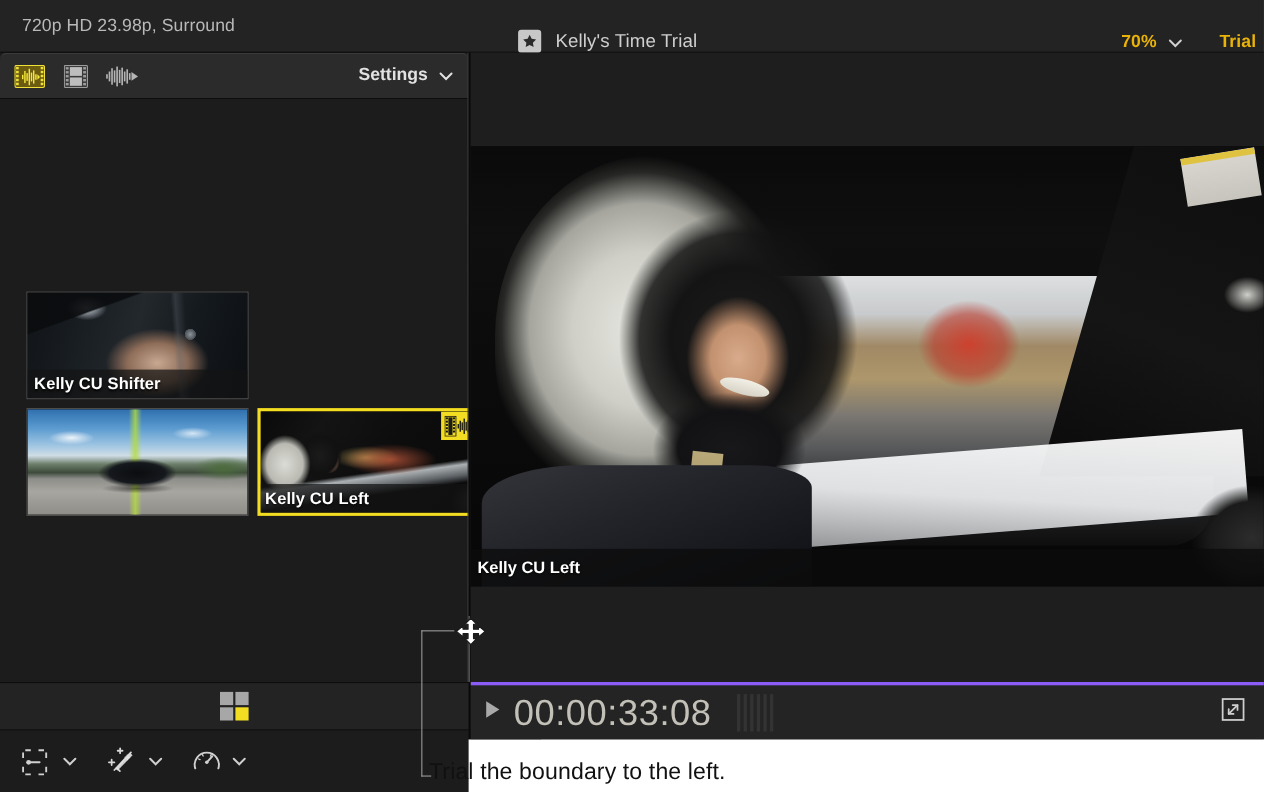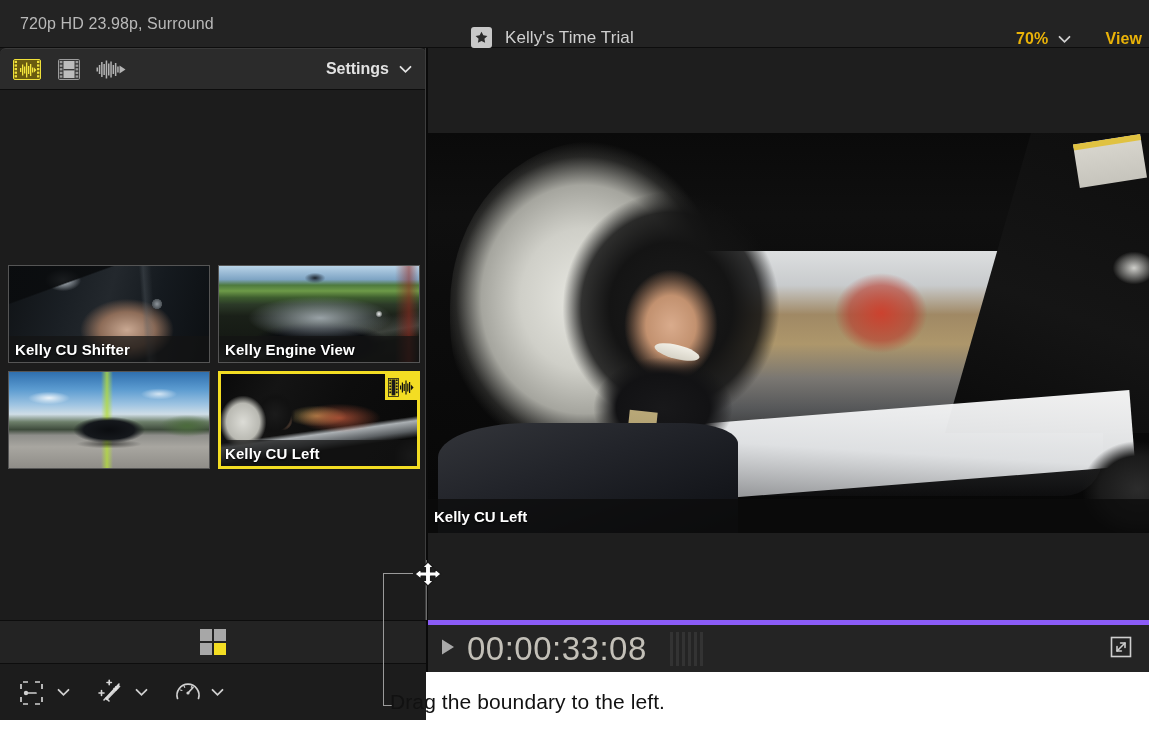--- a/index.html
+++ b/index.html
@@ -73,21 +73,21 @@
     margin-left:auto; display:flex; align-items:center;
     color:#e2e2e2; font-size:16px; font-weight:bold;
   }
 
   
   .browser-body {
     position:absolute; left:0; top:43px; width:426px; height:529px;
     background:#1c1c1c; overflow:hidden;
   }
   .thumb-grid {
-    position:absolute; left:8px; top:174px; width:412px;
+    position:absolute; left:24px; top:174px; width:412px;
   }
   .thumb-row { display:flex; gap:8px; margin-bottom:8px; }
   .thumb {
     position:relative; width:202px; height:98px;
     border:1px solid #555; background:#000; overflow:hidden;
   }
   .thumb.selected {
     border:3px solid #f3dd23; width:202px; height:98px;
   }
   .thumb-img { position:absolute; inset:0; }
@@ -298,21 +298,21 @@
     background:rgba(12,12,12,0.78);
     display:flex; align-items:center; padding-left:6px;
     color:#ffffff; font-size:15px; font-weight:bold;
     text-shadow:0 1px 2px rgba(0,0,0,0.95);
   }
 
   
   .timecode-bar {
     position:absolute; left:0; top:572px; width:721px; height:52px;
     background:#242424;
-    border-top:5px solid #8b5cf6;
+    border-top:3px solid #8b5cf6;
     display:flex; align-items:center;
   }
   .play-tri { margin-left:12px; margin-right:11px; display:block; }
   .timecode {
     color:#c3c0b8; font-size:33px; letter-spacing:0.5px;
     font-family:"Liberation Sans", sans-serif; font-weight:300;
   }
   .audio-meters {
     margin-left:23px; display:flex; gap:3px; align-items:flex-end; height:34px;
   }
@@ -372,21 +372,21 @@
         <span class="zoom-ctl">
           <span>70%</span>
           <span class="chev">
             <svg width="13" height="9" viewBox="0 0 13 9">
               <path d="M1.5 1.8L6.5 6.8L11.5 1.8" stroke="#cfcfcf" stroke-width="1.8" fill="none" stroke-linecap="round"></path>
             </svg>
           </span>
         </span>
 
         <span class="view-ctl">
-          <span>View</span>
+          <span>Trial</span>
           <span class="chev">
             <svg width="13" height="9" viewBox="0 0 13 9">
               <path d="M1.5 1.8L6.5 6.8L11.5 1.8" stroke="#cfcfcf" stroke-width="1.8" fill="none" stroke-linecap="round"></path>
             </svg>
           </span>
         </span>
       </div>
     </div>
 
     <div class="left-panel">
@@ -475,24 +475,20 @@
       <div class="browser-body">
         <div class="thumb-grid">
 
           <div class="thumb-row">
 
             <div class="thumb">
               <div class="thumb-img art-shifter"></div>
               <div class="thumb-label">Kelly CU Shifter</div>
             </div>
 
-            <div class="thumb">
-              <div class="thumb-img art-engine"></div>
-              <div class="thumb-label">Kelly Engine View</div>
-            </div>
 
           </div>
 
           <div class="thumb-row">
 
             <div class="thumb">
               <div class="thumb-img art-track"></div>
             </div>
 
             <div class="thumb selected">
@@ -665,15 +661,15 @@
       <svg width="28" height="26" viewBox="0 0 28 26">
         <path d="M1 13 L7 8 L7 11 L11.5 11 L11.5 6.5 L8.5 6.5 L14 1 L19.5 6.5 L16.5 6.5 L16.5 11 L21 11 L21 8 L27 13 L21 18 L21 15 L16.5 15 L16.5 19.5 L19.5 19.5 L14 25 L8.5 19.5 L11.5 19.5 L11.5 15 L7 15 L7 18 Z" fill="#ffffff" stroke="#1a1a1a" stroke-width="1.1" stroke-linejoin="round"></path>
       </svg>
     </div>
 
   </div>
 
   <div class="callout-line-h"></div>
   <div class="callout-line"></div>
   <div class="callout-tick"></div>
-  <div class="callout-text">Drag the boundary to the left.</div>
+  <div class="callout-text">Trial the boundary to the left.</div>
 
 </div>
 
 </body></html>

